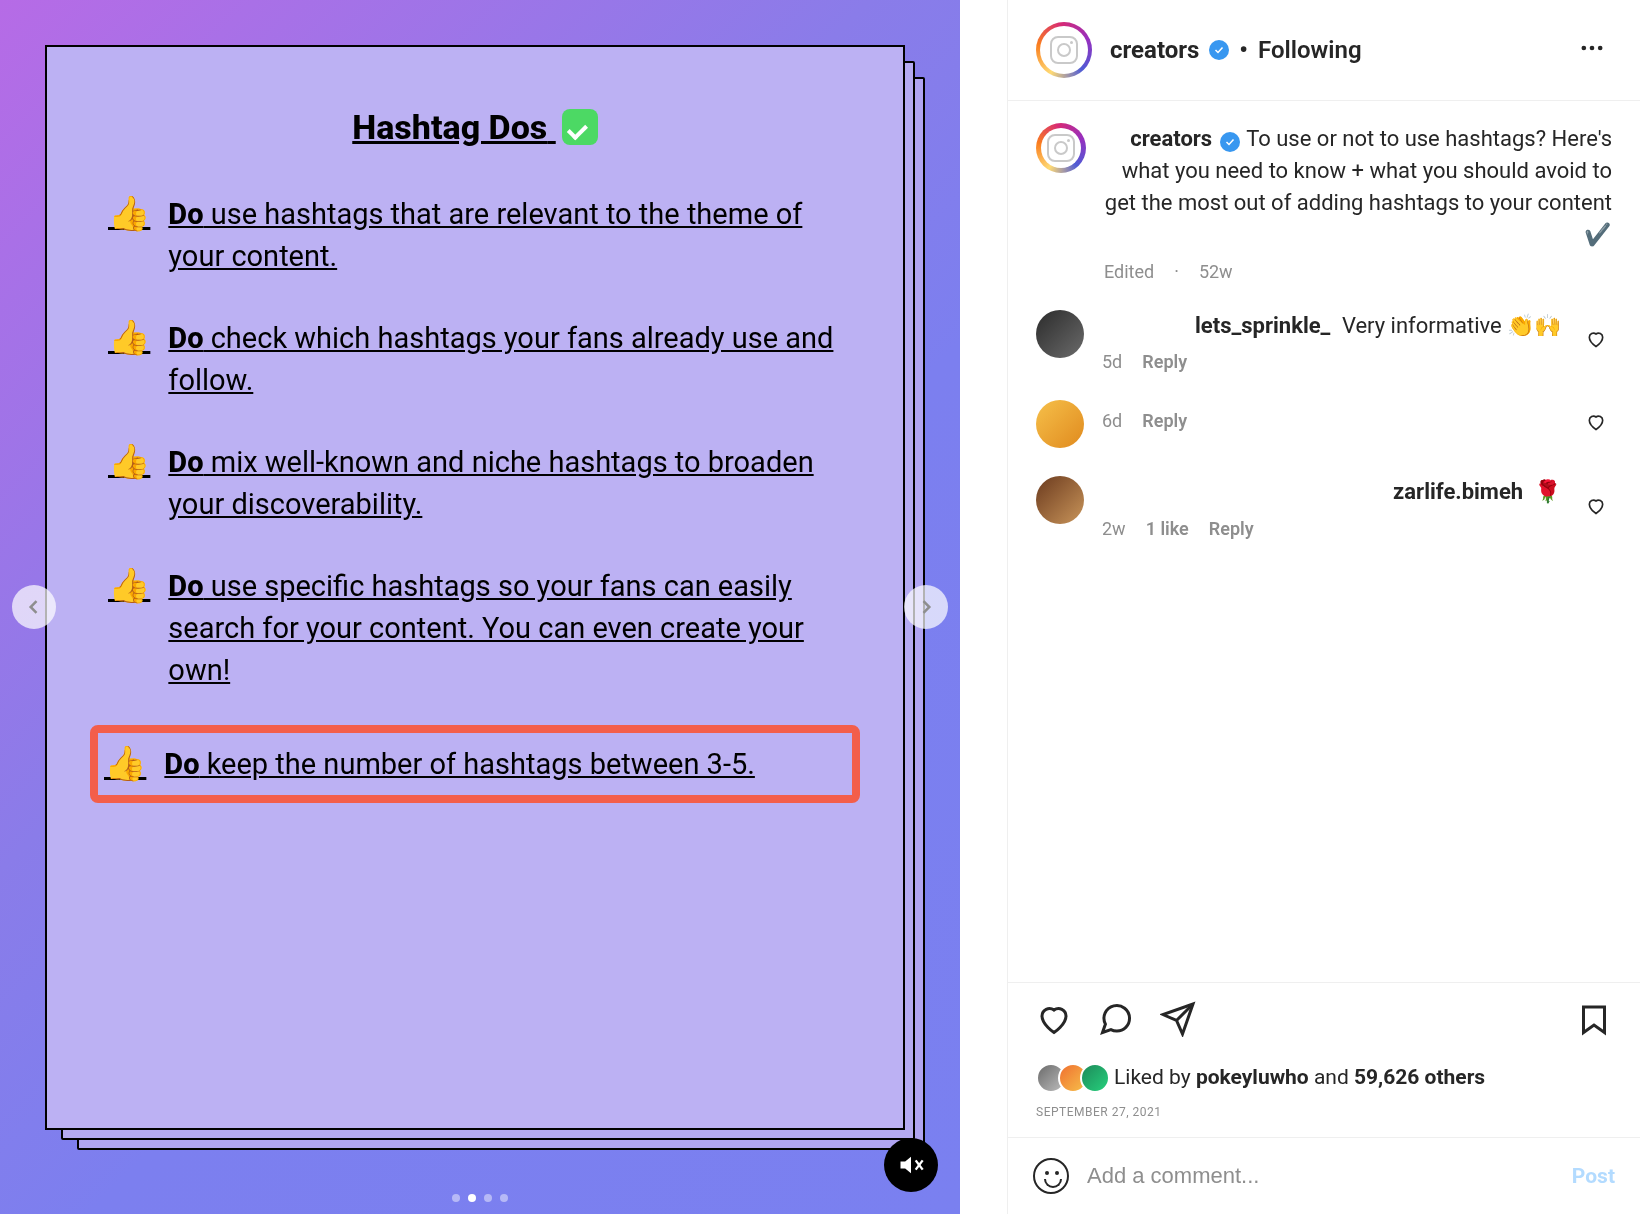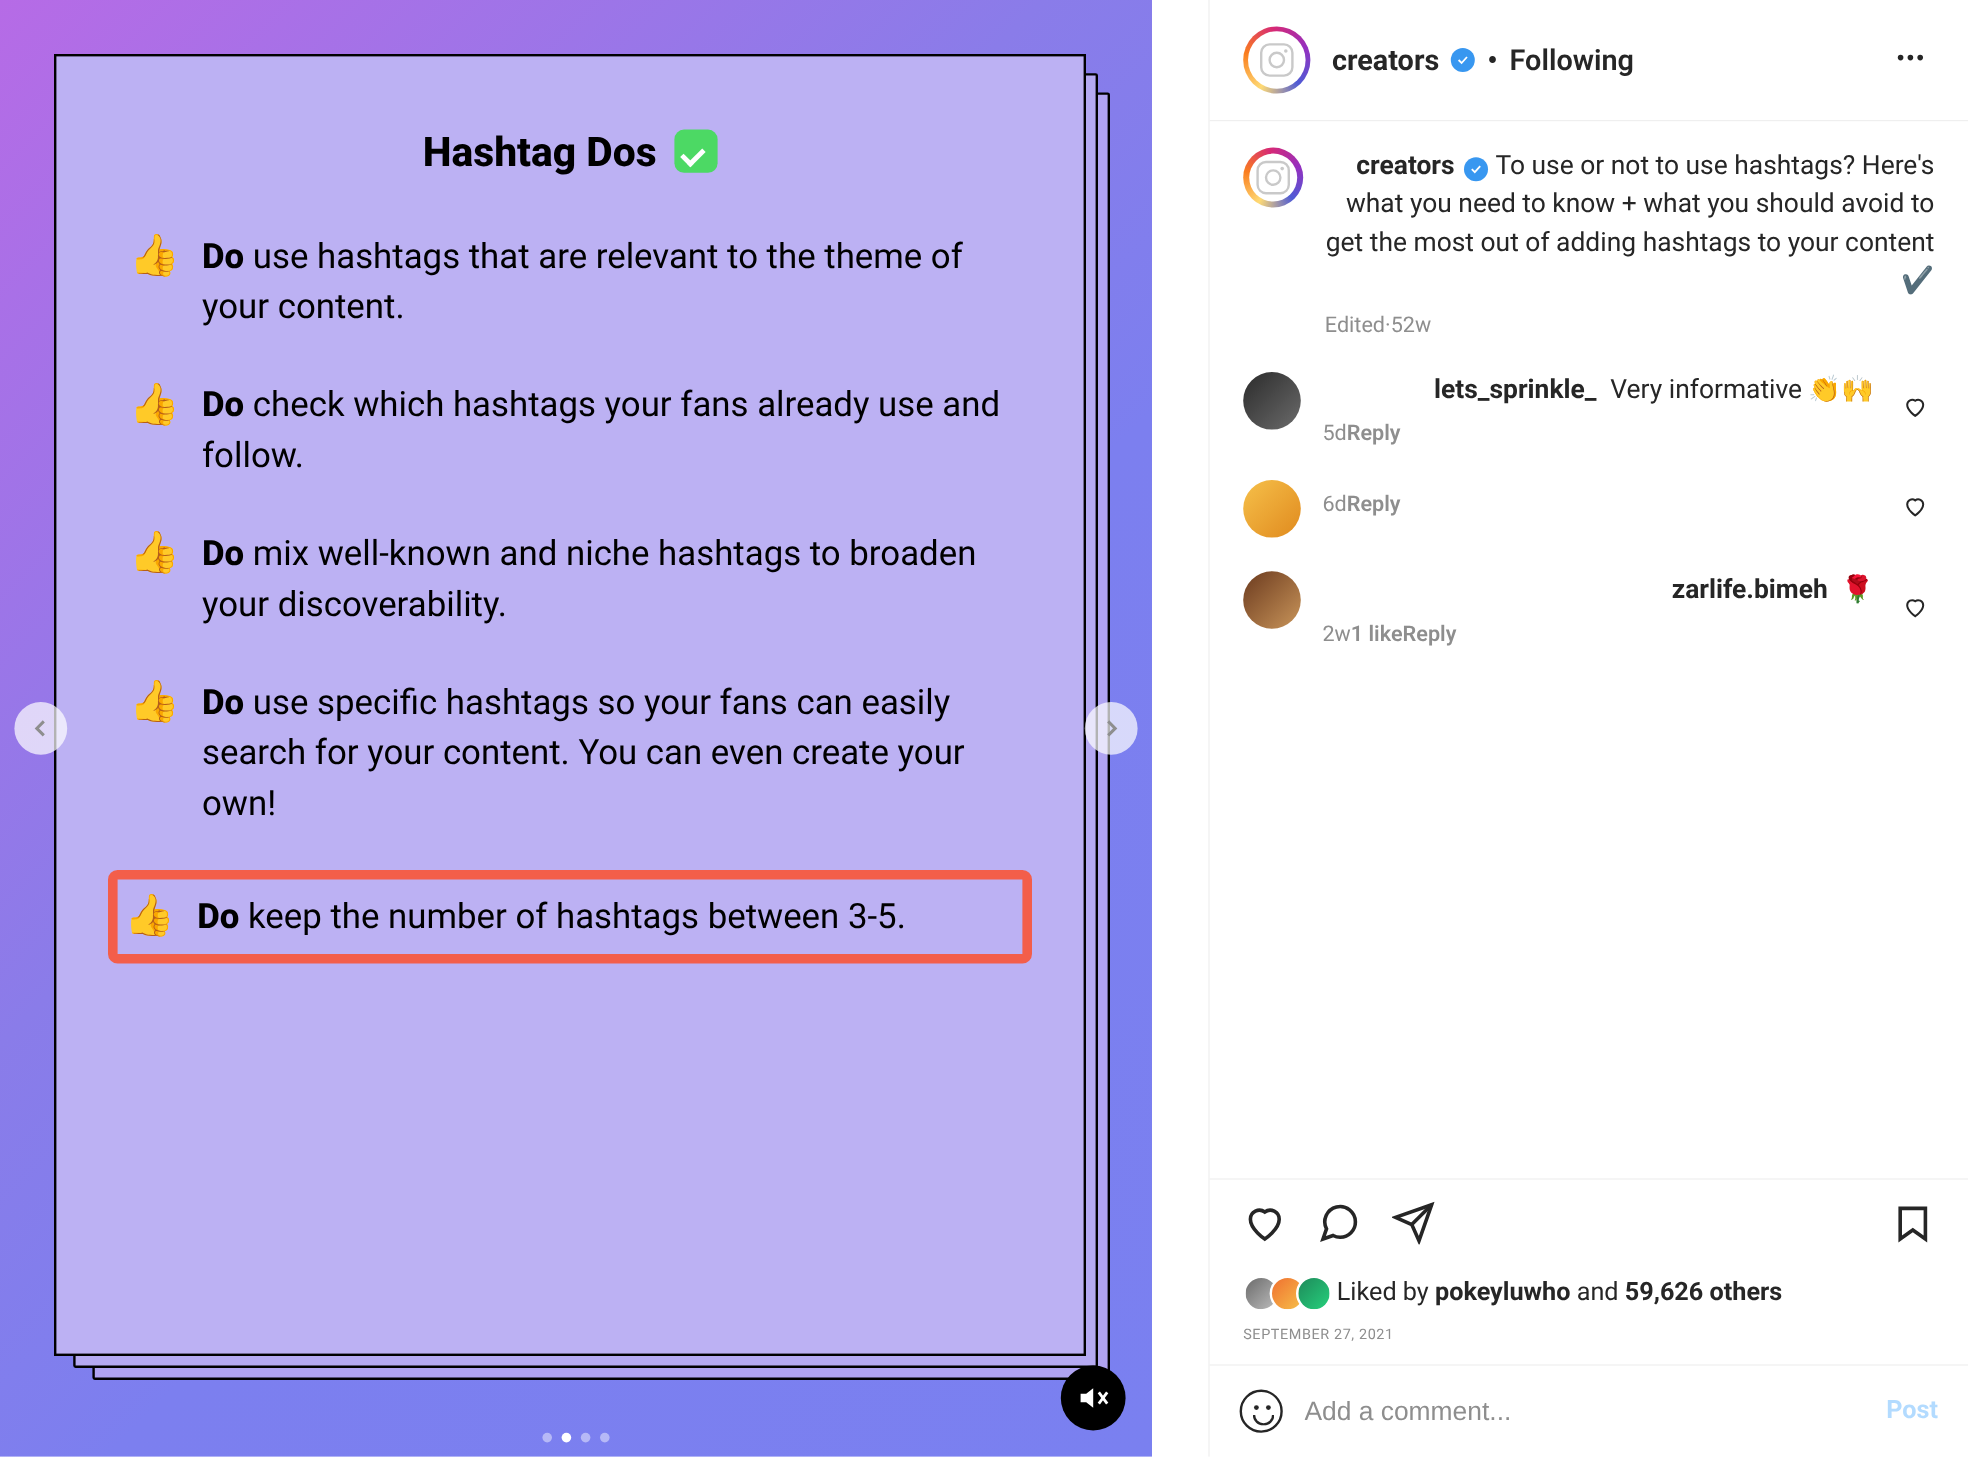--- a/index.html
+++ b/index.html
@@ -32,20 +32,21 @@
   border-radius: 2px;
 }
 .stack-back2 { left: 32px; top: 32px; right: -20px; bottom: -20px; }
 .stack-back1 { left: 16px; top: 16px; right: -10px; bottom: -10px; background: #b5aaf2; }
 .card-main {
   position: absolute;
   left: 0; top: 0; right: 0; bottom: 0;
   border: 2px solid #000;
   background: #bcb1f3;
   padding: 60px 55px 20px 55px;
+  text-decoration: underline;
 }
 .card-title {
   text-align: center;
   font-size: 34px;
   font-weight: 800;
   color: #000;
   margin-bottom: 40px;
 }
 .title-emoji {
   display: inline-block;
@@ -205,21 +206,21 @@
   background: #ddd;
   flex-shrink: 0;
 }
 .comment-avatar.c1 { background: linear-gradient(135deg,#2b2b2b,#6b6b6b); }
 .comment-avatar.c2 { background: linear-gradient(135deg,#f6c04a,#e08a1e); }
 .comment-avatar.c3 { background: linear-gradient(135deg,#6b3a1e,#c9955a); }
 .comment-body { flex: 1; }
 .comment-text { font-size: 22px; line-height: 1.45; color: #262626; }
 .comment-text .username { margin-right: 6px; }
 .comment-text .verified-badge { vertical-align: -2px; margin-left: 2px; margin-right: 6px; }
-.meta-line { margin-top: 10px; font-size: 18px; color: #8e8e8e; display: flex; }
+.meta-line { margin-top: 10px; font-size: 18px; color: #8e8e8e; display: flex; gap: 20px; }
 .meta-line .reply, .meta-line .like-count { font-weight: 600; cursor: pointer; }
 .comment-heart {
   align-self: center;
   cursor: pointer;
   padding: 6px;
 }
 .comment-heart svg { width: 20px; height: 20px; stroke: #262626; stroke-width: 2; fill: none; }
 
 .action-bar {
   border-top: 1px solid #efefef;

